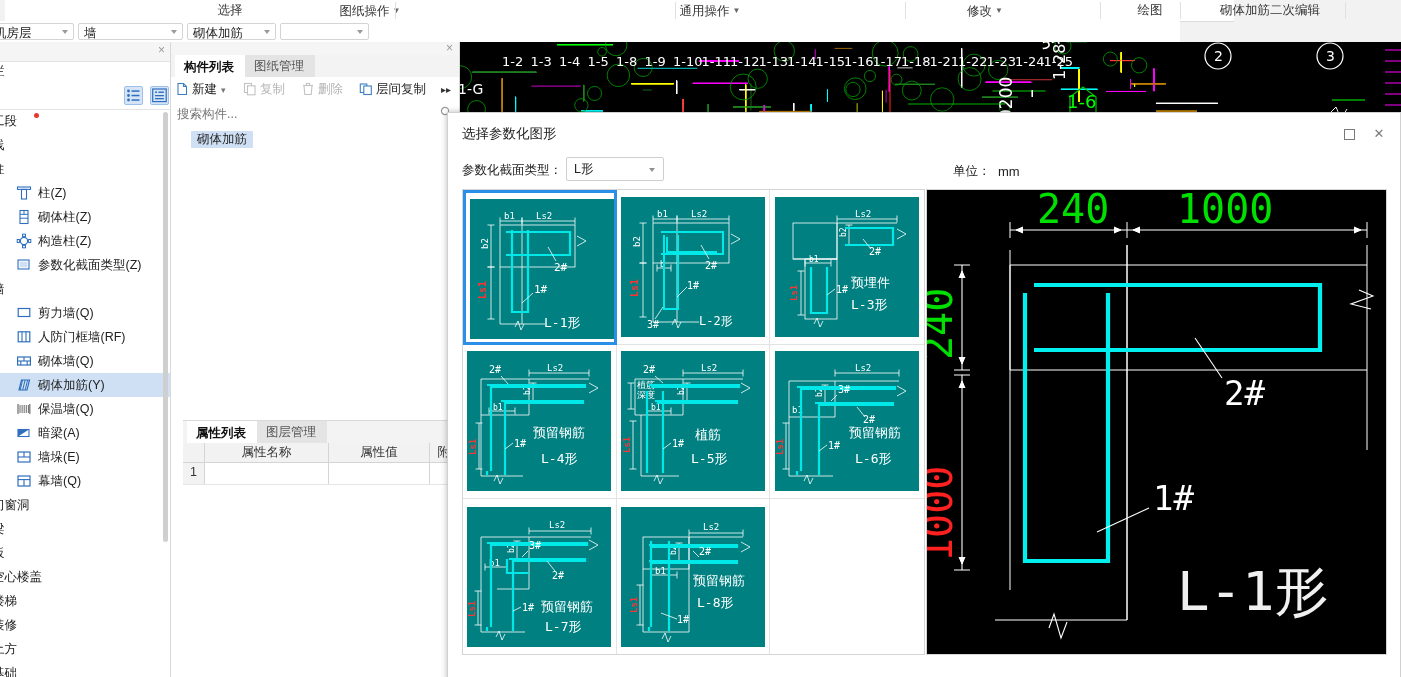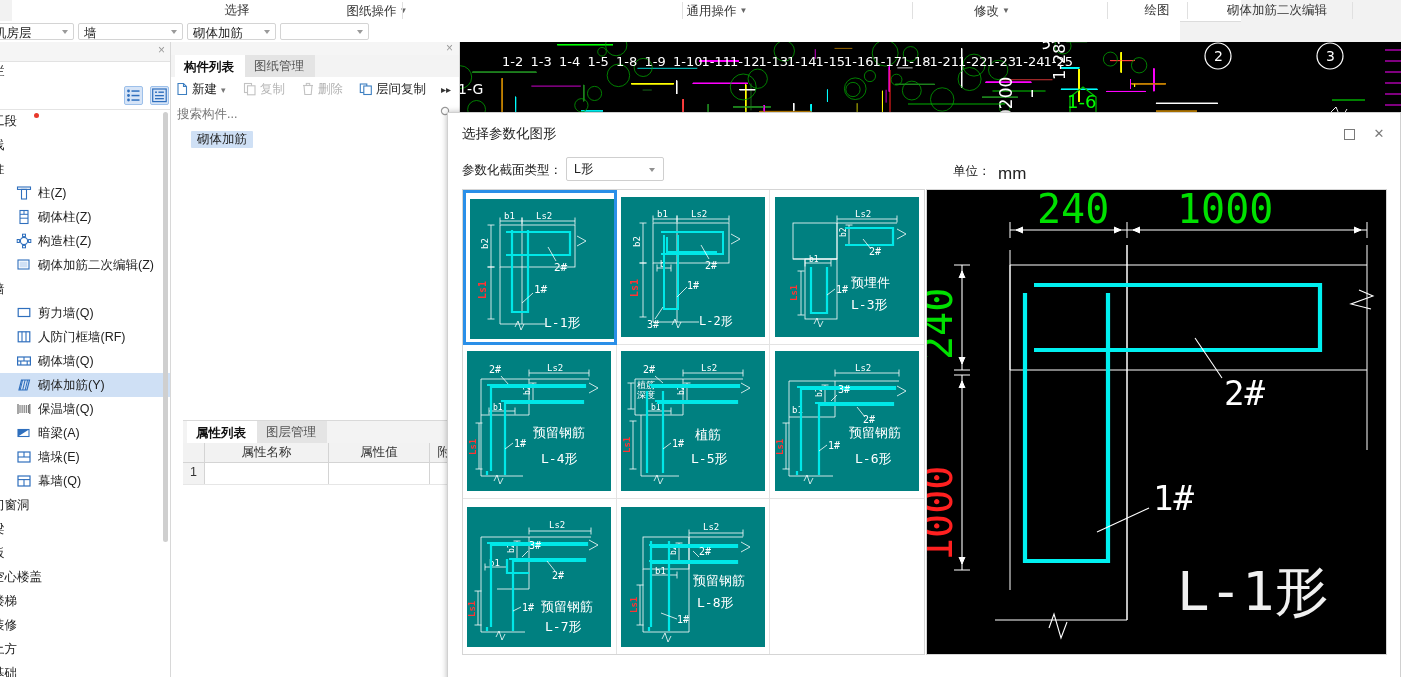--- a/index.html
+++ b/index.html
@@ -2,21 +2,21 @@
 <html><head>
 <meta charset="utf-8">
 <style>
   html,body{margin:0;padding:0;}
   body{
     width:1401px;height:677px;overflow:hidden;position:relative;
     font-family:"Liberation Sans","DejaVu Sans",sans-serif;
     font-size:12px;color:#222;background:#f2f2f2;
   }
   
-  #ribbon-tabs{position:absolute;left:12px;top:0;width:1229px;height:21px;background:#fff;border-bottom:1px solid #dcdcdc;}
+  #ribbon-tabs{position:absolute;left:5px;top:0;width:1229px;height:21px;background:#fff;border-bottom:1px solid #dcdcdc;}
   .ribtab{position:absolute;top:0;height:21px;line-height:21px;font-size:12.5px;color:#333;text-align:center;white-space:nowrap;}
   .ribtab .caret{font-size:8px;color:#666;margin-left:3px;vertical-align:2px;}
   .ribsep{position:absolute;top:2px;width:1px;height:17px;background:#e0e0e0;}
 
   
   #dropdown-bar{position:absolute;left:0;top:21px;width:1180px;height:21px;background:#fff;}
   .ddbox{position:absolute;top:2px;height:17px;border:1px solid #d4d4d4;background:#fff;border-radius:2px;box-sizing:border-box;}
   .ddbox .lbl{position:absolute;left:5px;top:1px;font-size:12.5px;color:#222;white-space:nowrap;}
   .ddbox .arw{position:absolute;right:5px;top:6px;width:0;height:0;border-left:3px solid transparent;border-right:3px solid transparent;border-top:4px solid #9a9a9a;}
 
@@ -73,21 +73,21 @@
   #dlg-title{position:absolute;left:14px;top:12px;font-size:13.5px;color:#222;}
   #dlg-ctrls{position:absolute;right:8px;top:10px;height:22px;}
   .dlgbtn{display:inline-block;width:26px;height:22px;text-align:center;line-height:22px;color:#7a7a7a;font-size:13px;vertical-align:top;}
   #dlg-restore-glyph{display:inline-block;width:11px;height:11px;border:1.6px solid #7a7a7a;box-sizing:border-box;margin-top:6px;}
   #dlg-sub{position:absolute;left:14px;top:44px;height:26px;}
   #dlg-sub .lbl{float:left;line-height:26px;font-size:12.5px;color:#222;}
   #sectype-select{float:left;margin-left:4px;width:98px;height:24px;border:1px solid #cfcfcf;background:#fff;border-radius:2px;position:relative;box-sizing:border-box;}
   #sectype-select .v{position:absolute;left:7px;top:3px;font-size:12.5px;color:#222;}
   #sectype-select .arw{position:absolute;right:8px;top:10px;width:0;height:0;border-left:3.5px solid transparent;border-right:3.5px solid transparent;border-top:4.5px solid #909090;}
   #unit-label{position:absolute;left:505px;top:50px;font-size:12.5px;color:#222;}
-  #unit-value{position:absolute;left:550px;top:51px;font-size:17px;color:#222;}
+  #unit-value{position:absolute;left:550px;top:51px;font-size:13px;color:#222;}
 
   #thumbgrid{position:absolute;left:14px;top:76px;width:463px;height:466px;background:#fff;border:1px solid #d5d5d5;box-sizing:border-box;
              display:grid;grid-template-columns:repeat(3,1fr);grid-template-rows:repeat(3,1fr);}
   .cell{position:relative;border-right:1px solid #e3e3e3;border-bottom:1px solid #e3e3e3;box-sizing:border-box;display:flex;align-items:center;justify-content:center;}
   .cell:nth-child(3n){border-right:0;}
   .cell:nth-child(n+7){border-bottom:0;}
   .cell .inner{width:144px;height:140px;background:#008080;position:relative;}
   .cell.selected{border:3px solid #2a8fe8;}
   .cell.selected .inner{width:140px;height:136px;}
 
@@ -197,21 +197,21 @@
             <rect x="1.2" y="6.5" width="2.2" height="3" fill="none" stroke="#2f6fbd" stroke-width="1"></rect>
             <rect x="12.6" y="6.5" width="2.2" height="3" fill="none" stroke="#2f6fbd" stroke-width="1"></rect>
           </svg></span>
         <span class="txt">构造柱(Z)</span>
       </div>
       <div class="trow leaf">
         <span class="ico"><svg width="16" height="16" viewBox="0 0 16 16">
             <rect x="2" y="3" width="11" height="9" fill="none" stroke="#2f6fbd" stroke-width="1.1"></rect>
             <rect x="3.6" y="4.6" width="7.8" height="5.8" fill="#cfe0f5"></rect>
           </svg></span>
-        <span class="txt">砌体加筋二次编辑(Z)</span>
+        <span class="txt">参数化截面类型(Z)</span>
       </div>
       <div class="trow group">
         <span class="gtxt">墙</span>
       </div>
       <div class="trow leaf">
         <span class="ico"><svg width="16" height="16" viewBox="0 0 16 16">
             <rect x="2.2" y="3.5" width="11.6" height="8" fill="none" stroke="#2f6fbd" stroke-width="1.2"></rect>
           </svg></span>
         <span class="txt">剪力墙(Q)</span>
       </div>

